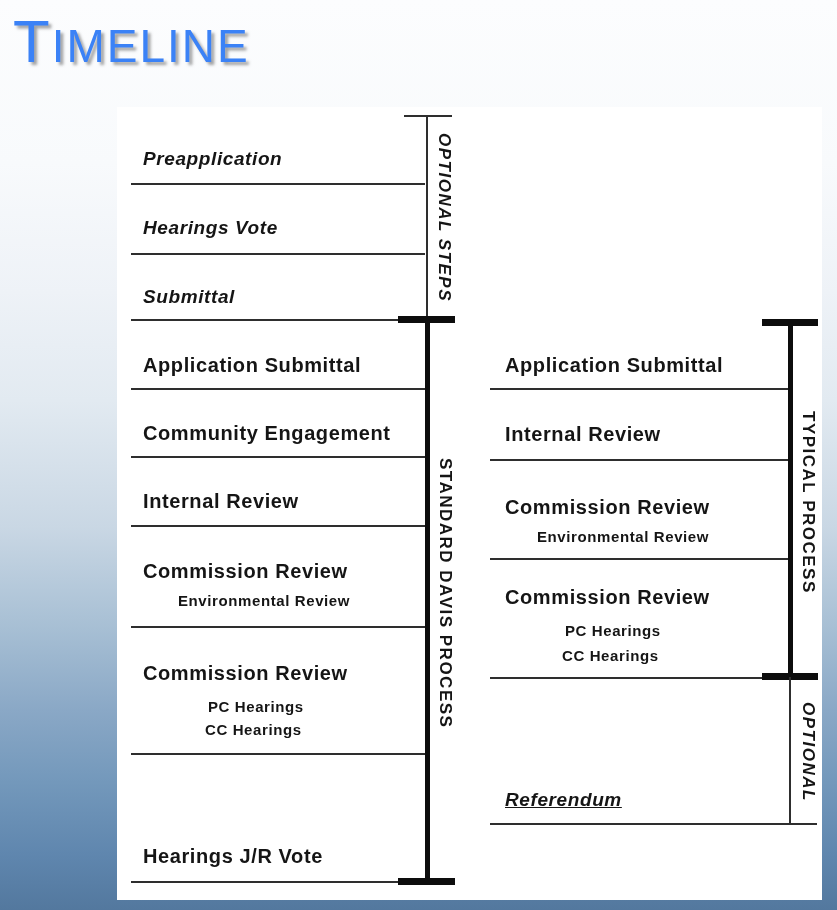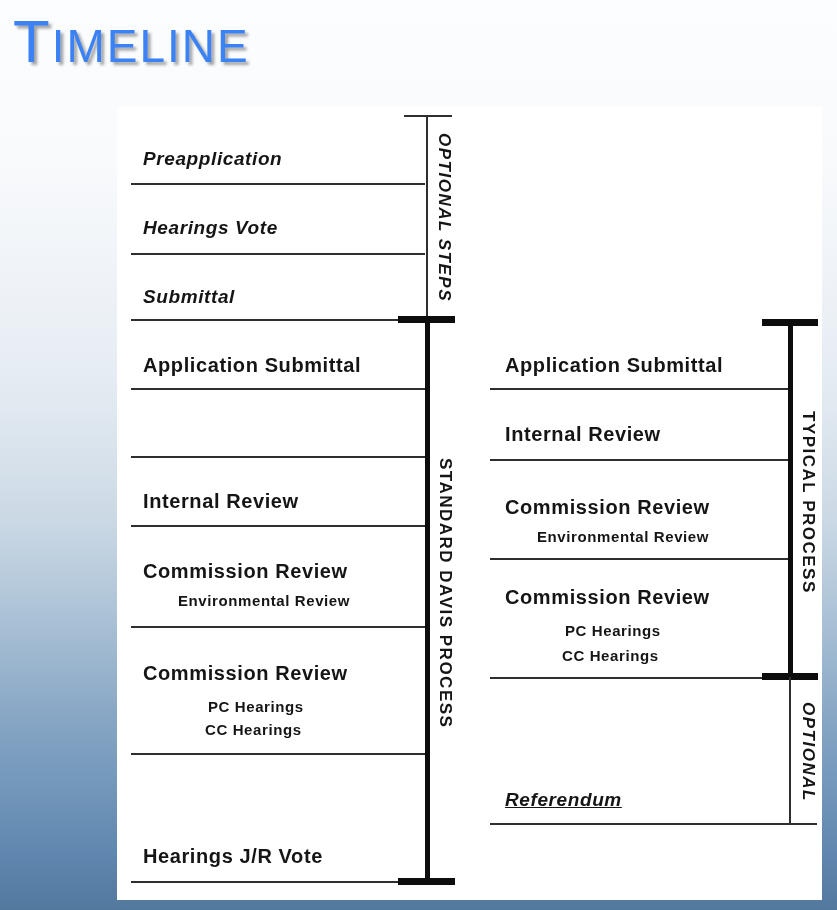--- a/index.html
+++ b/index.html
@@ -98,20 +98,21 @@
 
 <h1 class="slide-title"><span class="t-first">T</span><span class="t-rest">IMELINE</span></h1>
 
 <div class="panel">
 
   <div class="step it" style="left:26px; top:40px;">Preapplication</div>
   <div class="step it" style="left:26px; top:109px;">Hearings Vote</div>
   <div class="step it" style="left:26px; top:178px;">Submittal</div>
 
   <div class="step" style="left:26px; top:246px;">Application Submittal</div>
+  <div class="step" style="left:26px; top:314px;">Community Engagement</div>
   <div class="step" style="left:26px; top:382px;">Internal Review</div>
   <div class="step" style="left:26px; top:452px;">Commission Review</div>
   <div class="step sub" style="left:61px; top:482px;">Environmental Review</div>
   <div class="step" style="left:26px; top:554px;">Commission Review</div>
   <div class="step sub" style="left:91px; top:588px;">PC Hearings</div>
   <div class="step sub" style="left:88px; top:611px;">CC Hearings</div>
   <div class="step" style="left:26px; top:737px;">Hearings J/R Vote</div>
 
   <div class="rule" style="left:14px; top:76px;  width:294px;"></div>
   <div class="rule" style="left:14px; top:146px; width:294px;"></div>

